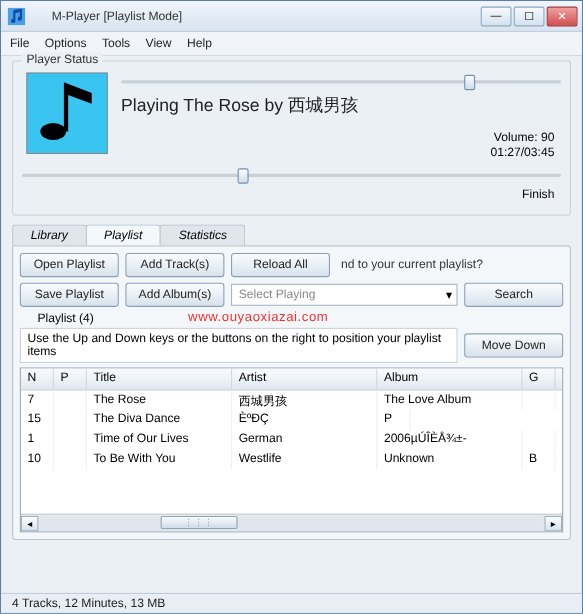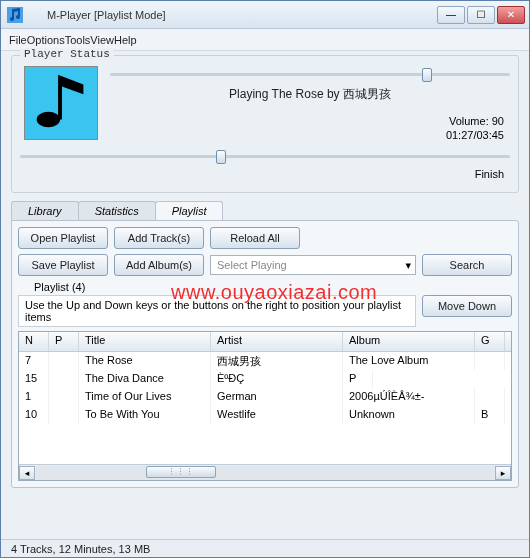--- a/index.html
+++ b/index.html
@@ -7,64 +7,64 @@
 
 .window { width: 530px; height: 558px; background: #ebf0f5; border: 1px solid #5a7fa8; position: relative; }
 
 .titlebar { height: 28px; background: linear-gradient(#f0f5fa,#d8e4f0); border-bottom: 1px solid #b8c8d8; display: flex; align-items: center; padding-left: 6px; }
 .titlebar .app-icon { width: 16px; height: 16px; margin-right: 4px; }
 .titlebar .title { flex: 1; color: #333; padding-left: 20px; }
 .winctrls { display: flex; gap: 2px; padding-right: 4px; }
 .winctrl { width: 28px; height: 18px; border: 1px solid #8fa8c0; background: linear-gradient(#f5f9fc,#d5e2ee); border-radius: 2px; display: flex; align-items: center; justify-content: center; font-size: 10px; }
 .winctrl.close { background: linear-gradient(#f0a0a0,#d05050); color: #fff; border-color: #a03030; }
 
-.menubar { height: 22px; background: #f0f4f8; display: flex; align-items: center; padding-left: 8px; border-bottom: 1px solid #d0d8e0; }
+.menubar { height: 22px; background: #f0f4f8; display: flex; align-items: center; padding-left: 8px; gap: 14px; border-bottom: 1px solid #d0d8e0; }
 .menubar span { color: #222; cursor: default; }
 
 .content { padding: 4px 10px 6px 10px; }
 
 .fieldset { border: 1px solid #c8d0d8; border-radius: 3px; padding: 6px 8px 10px 8px; margin-bottom: 8px; position: relative; }
-.legend { position: absolute; top: -8px; left: 8px; background: #ebf0f5; padding: 0 4px; color: #333; font-family: Liberation Mono, monospace; }
+.legend { position: absolute; top: -8px; left: 8px; background: #ebf0f5; padding: 0 4px; color: #333; }
 
 .status-row { display: flex; align-items: flex-start; }
 .album-art { width: 74px; height: 74px; background: #3ac4f0; border: 1px solid #888; margin: 4px 12px 4px 4px; position: relative; }
 .album-art svg { width: 100%; height: 100%; }
 
 .status-right { flex: 1; }
 .slider-row { display: flex; align-items: center; gap: 8px; margin: 4px 0 2px 0; }
 .slider { flex: 1; height: 18px; position: relative; }
 .track { position: absolute; left: 0; right: 0; top: 7px; height: 3px; background: #c8d0d8; border-radius: 2px; }
 .thumb { position: absolute; top: 2px; width: 10px; height: 14px; background: linear-gradient(#fafcfe,#d0dce8); border: 1px solid #7090b0; border-radius: 2px; }
 
 .minmax { display: flex; justify-content: space-between; padding-right: 6px; margin-bottom: 6px; }
-.now-playing { color: #222; font-size: 12px; margin: 2px 0 12px 0; text-align: center; }
+.now-playing { color: #222; font-size: 16px; margin: 2px 0 12px 0; }
 .vol-row, .time-row, .finish-row { text-align: right; padding-right: 6px; margin: 2px 0; }
 
 .seek-area { margin-top: 4px; }
 .btnrow { display: flex; gap: 10px; margin-top: 8px; }
 .btnrow .spacer { flex: 1; }
 
 .btn { min-width: 78px; height: 22px; background: linear-gradient(#fafcfe,#d8e2ec); border: 1px solid #8aa0b8; border-radius: 3px; display: flex; align-items: center; justify-content: center; color: #222; cursor: default; }
 .btn.small { min-width: 90px; font-size: 11px; }
 
 .tabs { display: flex; margin-top: 6px; }
 .tab { padding: 3px 16px; border: 1px solid #b8c4d0; border-bottom: none; background: #e0e6ec; margin-right: -1px; border-radius: 3px 3px 0 0; font-style: italic; }
 .tab.active { background: #f4f7fa; position: relative; z-index: 2; }
 
 .tab-body { border: 1px solid #b8c4d0; background: #f4f7fa; padding: 6px; border-radius: 0 3px 3px 3px; }
 
 .toolbar-row { display: flex; gap: 6px; margin-bottom: 5px; align-items: center; }
 .toolbar-row .note { color: #333; margin-left: 4px; }
 .select { flex: 1; height: 20px; border: 1px solid #a8b4c0; background: #fff; display: flex; align-items: center; padding: 0 6px; position: relative; }
 .select .caret { position: absolute; right: 4px; }
 
-.watermark { position: absolute; left: 170px; top: 280px; color: #f03030; font-size: 20px; font-family: Arial; letter-spacing: 0.5px; pointer-events: none; z-index: 50; }
+.watermark { position: absolute; left: 170px; top: 280px; color: #f03030; font-size: 12px; font-family: Arial; letter-spacing: 0.5px; pointer-events: none; z-index: 50; }
 
 .sublegend { margin: 2px 16px; }
-.hint-row { display: flex; align-items: flex-start; margin-bottom: 4px; border-radius: 13px; }
+.hint-row { display: flex; align-items: center; margin-bottom: 4px; border-radius: 13px; }
 .hint-row .hint { border: 1px solid #c8d0d8; background: #fff; padding: 3px 6px; margin-right: 6px; }
 
 .grid { border: 1px solid #9aaabb; background: #fff; height: 150px; overflow: hidden; position: relative; }
 .ghead { display: flex; background: linear-gradient(#fafcfe,#e0e8f0); border-bottom: 1px solid #c0ccd8; height: 20px; }
 .ghead > div, .grow > div { padding: 2px 6px; border-right: 1px solid #d0d8e0; overflow: hidden; white-space: nowrap; }
 .col-n { width: 30px; } .col-p { width: 30px; } .col-title { width: 132px; } .col-artist { width: 132px; } .col-album { width: 132px; } .col-g { width: 30px; }
 .grow { display: flex; height: 18px; }
 .grow > div { border-right: 1px solid #eef2f6; }
 
 .hscroll { height: 16px; background: #e8ecf0; border-top: 1px solid #c0ccd8; position: absolute; left: 0; right: 0; bottom: 0; display: flex; align-items: center; }
@@ -133,29 +133,30 @@
           <div class="track"></div>
             <div class="thumb" style="left:40%"></div>
         </div>
         <div class="finish-row">Finish</div>
       </div>
 
     </div>
 
     <div class="tabs">
       <div class="tab">Library</div>
+      <div class="tab active">Playlist</div>
       <div class="tab">Statistics</div>
-      <div class="tab active">Playlist</div>
     </div>
 
     <div class="tab-body">
       <div class="toolbar-row">
         <div class="btn small">Open Playlist</div>
         <div class="btn small">Add Track(s)</div>
         <div class="btn small">Reload All</div>
+        <span class="note">nd to your current playlist?</span>
       </div>
       <div class="toolbar-row">
         <div class="btn small">Save Playlist</div>
         <div class="btn small">Add Album(s)</div>
         <div class="select">
           <span style="color:#888">Select Playing</span>
           <span class="caret">▾</span>
         </div>
         <div class="btn small">Search</div>
       </div>

